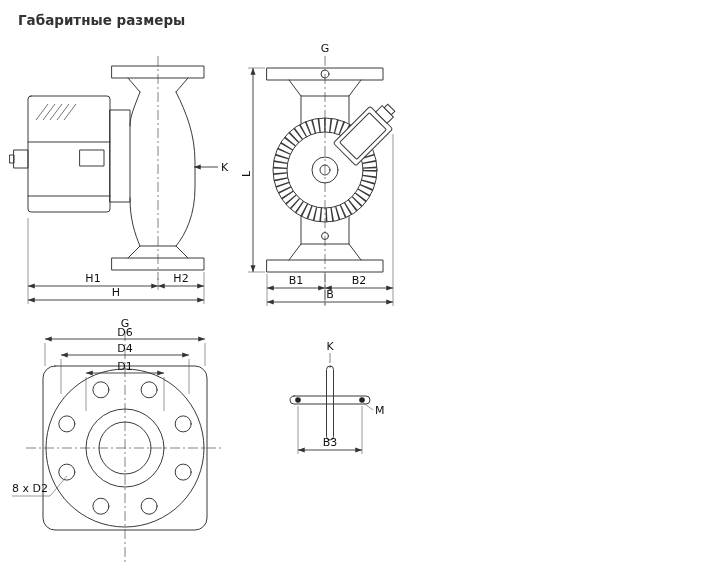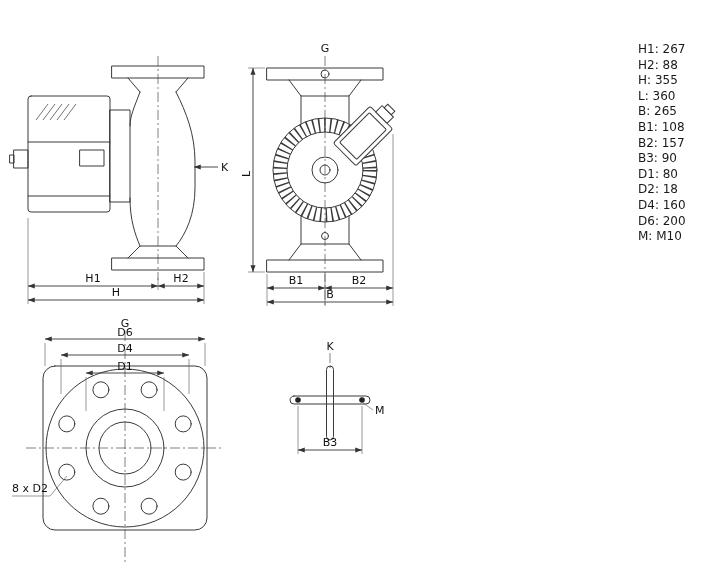--- a/index.html
+++ b/index.html
@@ -21,36 +21,22 @@
   .ext { fill:none; stroke:#555555; stroke-width:0.6; }
   .fins{ fill:none; stroke:#3a3a3a; stroke-width:14; stroke-dasharray:1.5 4.2; }
   .lbl { font-family:"DejaVu Sans", "Liberation Sans", sans-serif; font-size:11px; fill:#111111; }
   .dot { fill:#222222; stroke:none; }
 </style>
 </head>
 <body>
 
 <div class="page">
 
-
-  <div class="dim-list">
-    <div>H1: 267</div>
-    <div>H2: 88</div>
-    <div>H: 355</div>
-    <div>L: 360</div>
-    <div>B: 265</div>
-    <div>B1: 108</div>
-    <div>B2: 157</div>
-    <div>B3: 90</div>
-    <div>D1: 80</div>
-    <div>D2: 18</div>
-    <div>D4: 160</div>
-    <div>D6: 200</div>
-    <div>M: M10</div>
-  </div>
+  <div class="title">Габаритные размеры</div>
+
 
   <svg class="v side" width="238" height="258" viewBox="0 0 238 258">
     <defs>
       <marker id="aS" viewBox="0 0 8 8" refX="7.5" refY="4" markerWidth="8" markerHeight="8" orient="auto-start-reverse">
         <path d="M0,1.2 L7.5,4 L0,6.8 z" fill="#333"></path>
       </marker>
     </defs>
     <line class="cl" x1="150" y1="6" x2="150" y2="230"></line>
     <g>
       <rect class="ln" x="104" y="16" width="92" height="12"></rect>

